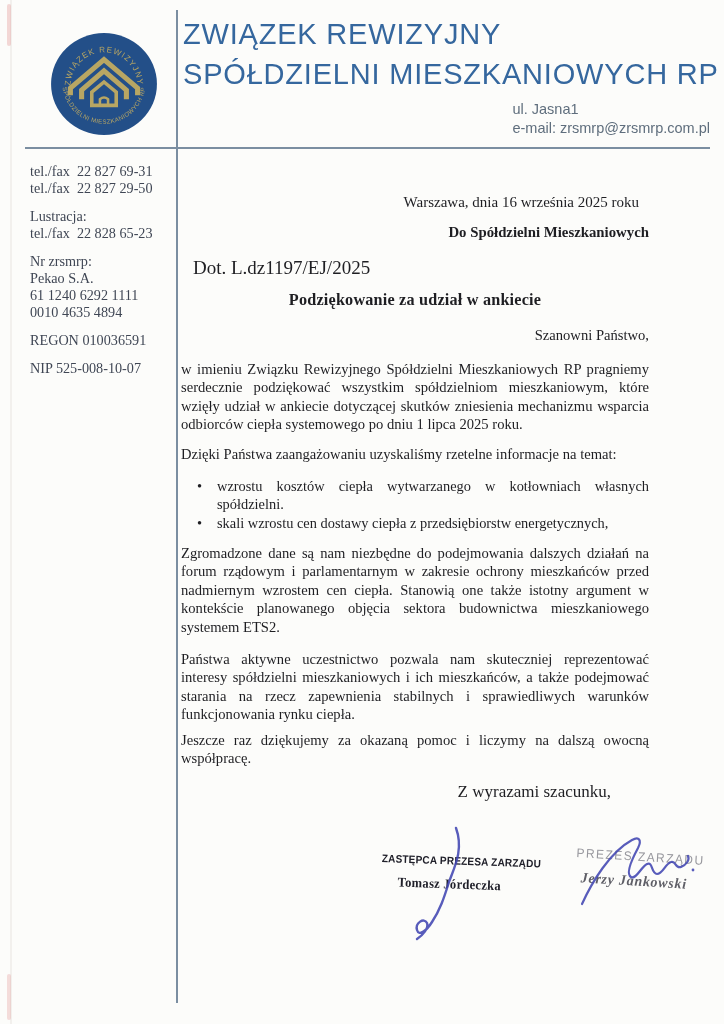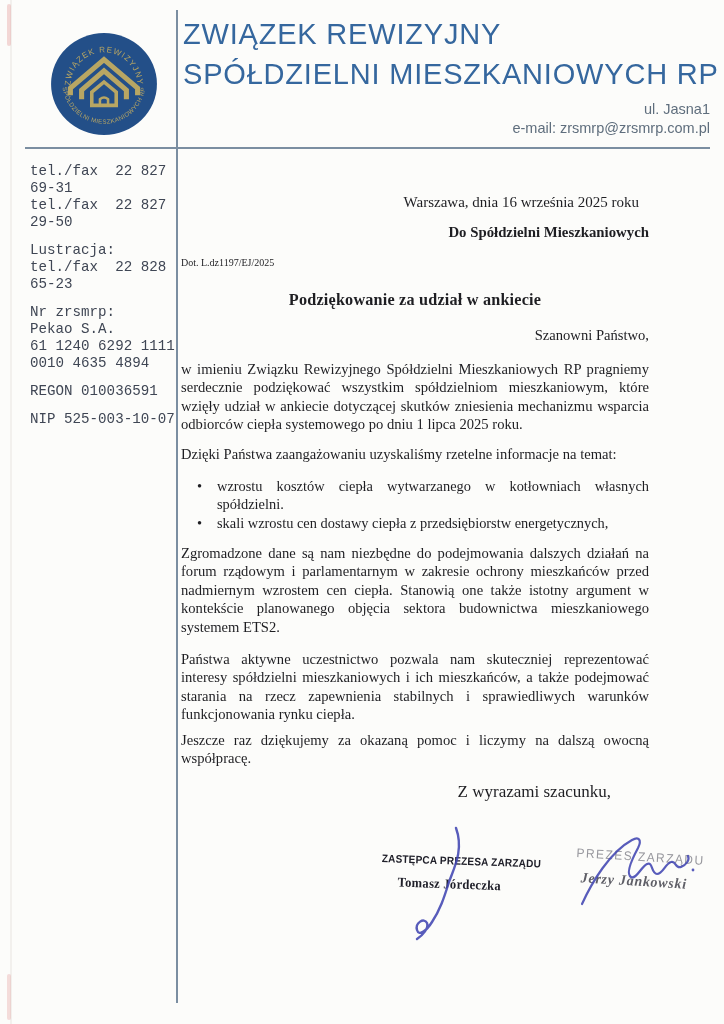--- a/index.html
+++ b/index.html
@@ -15,32 +15,32 @@
   
   .v-rule{position:absolute;left:176px;top:10px;width:2px;height:993px;background:#7b8ea1;}
   .h-rule{position:absolute;left:25px;top:147px;width:685px;height:2px;background:#7b8ea1;}
   
   .logo{position:absolute;left:48px;top:28px;width:112px;height:112px;}
   .org-name{position:absolute;left:183px;top:14px;font-family:"Liberation Sans",sans-serif;
     color:#35679e;font-size:29px;letter-spacing:.8px;line-height:40px;white-space:nowrap;}
   .addr{position:absolute;top:100px;font-family:"Liberation Sans",sans-serif;
     color:#5f6e7d;font-size:14.5px;line-height:19px;}
   .addr-left{left:183px;}
-  .addr-right{right:14px;text-align:right;}
+  .addr-right{right:14px;}
   
   .sidebar{position:absolute;left:30px;top:163px;width:145px;
-    font-family:Liberation Mono, monospace;color:#3f4654;font-size:14.2px;}
+    font-family:Liberation Serif, serif;color:#3f4654;font-size:14.2px;}
   .sb-line{min-height:17px;line-height:17px;white-space:pre-wrap;}
   .sb-line:empty{min-height:11px;height:11px;}
   
   .main{position:absolute;left:181px;top:0;width:468px;}
   .main > div{position:absolute;width:468px;}
   .dateline{top:156px;text-align:right;padding-right:10px;font-size:15px;width:458px !important;margin-top:38px;}
   .addressee{top:224px;text-align:right;font-weight:bold;font-size:14.8px;}
-  .reference{top:257px;font-size:10px;}
+  .reference{top:257px;font-size:19px;margin-left:12px;}
   .subject{top:291px;text-align:center;font-weight:bold;font-size:16.2px;letter-spacing:.2px;}
   .salutation{top:327px;font-size:14.6px;text-align:right;}
   .para{font-size:14.6px;line-height:18.4px;text-align:justify;}
   .p1{top:360px;} .lead{top:445px;text-align:left;}
   .bullets{top:477px;}
   .bullet-item{position:relative;padding-left:36px;font-size:14.4px;line-height:18.4px;text-align:justify;box-sizing:border-box;}
   .bullet-item::before{content:"\2022";position:absolute;left:16px;top:0;}
   .p3{top:544px;} .p4{top:650px;} .p5{top:731px;}
   .closing{top:782px;text-align:right;padding-right:38px;font-size:17px;width:430px !important;}
   
@@ -108,21 +108,21 @@
     <div class="sb-line">Lustracja:</div>
     <div class="sb-line">tel./fax  22 828 65-23</div>
     <div class="sb-line"></div>
     <div class="sb-line">Nr zrsmrp:</div>
     <div class="sb-line">Pekao S.A.</div>
     <div class="sb-line">61 1240 6292 1111</div>
     <div class="sb-line">0010 4635 4894</div>
     <div class="sb-line"></div>
     <div class="sb-line">REGON 010036591</div>
     <div class="sb-line"></div>
-    <div class="sb-line">NIP 525-003-10-07</div>
+    <div class="sb-line">NIP 525-008-10-07</div>
   </div>
 
   <div class="main">
     <div class="dateline">Warszawa, dnia 16 września 2025 roku</div>
     <div class="addressee">Do Spółdzielni Mieszkaniowych</div>
     <div class="reference">Dot. L.dz1197/EJ/2025</div>
     <div class="subject">Podziękowanie za udział w ankiecie</div>
     <div class="salutation">Szanowni Państwo,</div>
     <div class="para p1">w imieniu Związku Rewizyjnego Spółdzielni Mieszkaniowych RP pragniemy serdecznie podziękować wszystkim spółdzielniom mieszkaniowym, które wzięły udział w ankiecie dotyczącej skutków zniesienia mechanizmu wsparcia odbiorców ciepła systemowego po dniu 1 lipca 2025 roku.</div>
     <div class="para lead">Dzięki Państwa zaangażowaniu uzyskaliśmy rzetelne informacje na temat:</div>

